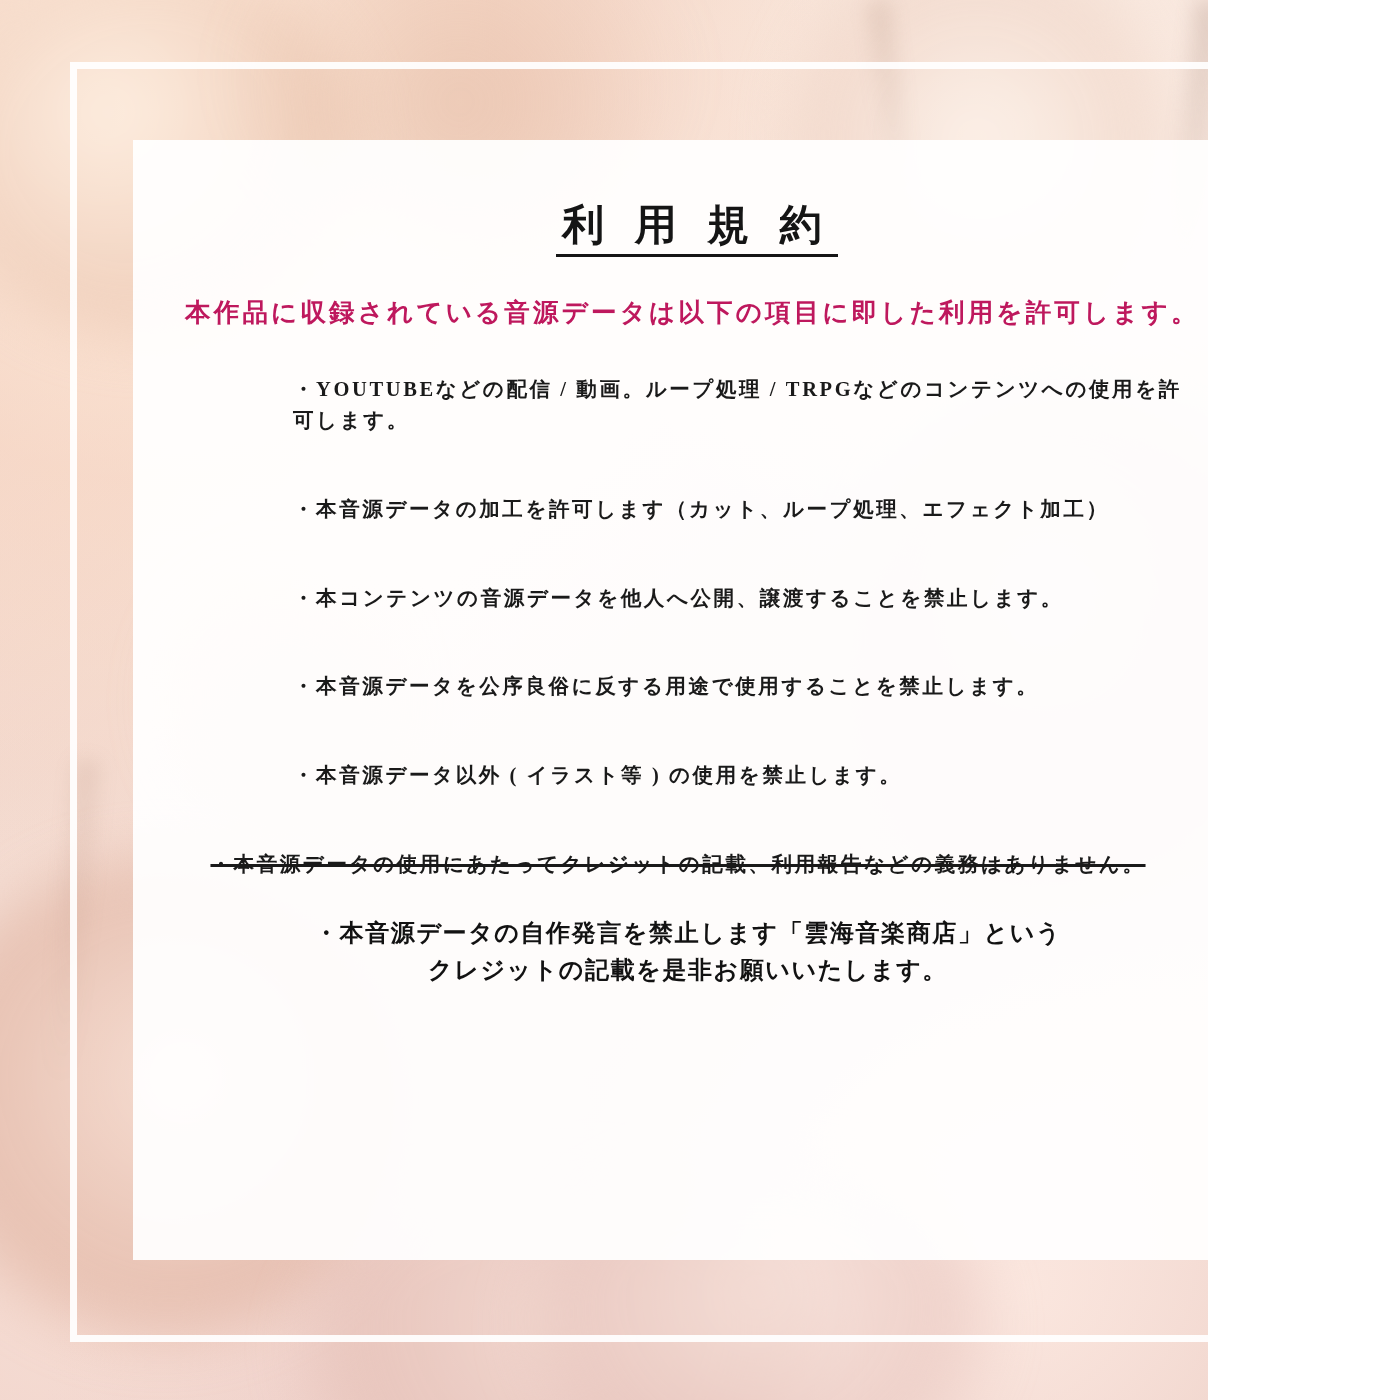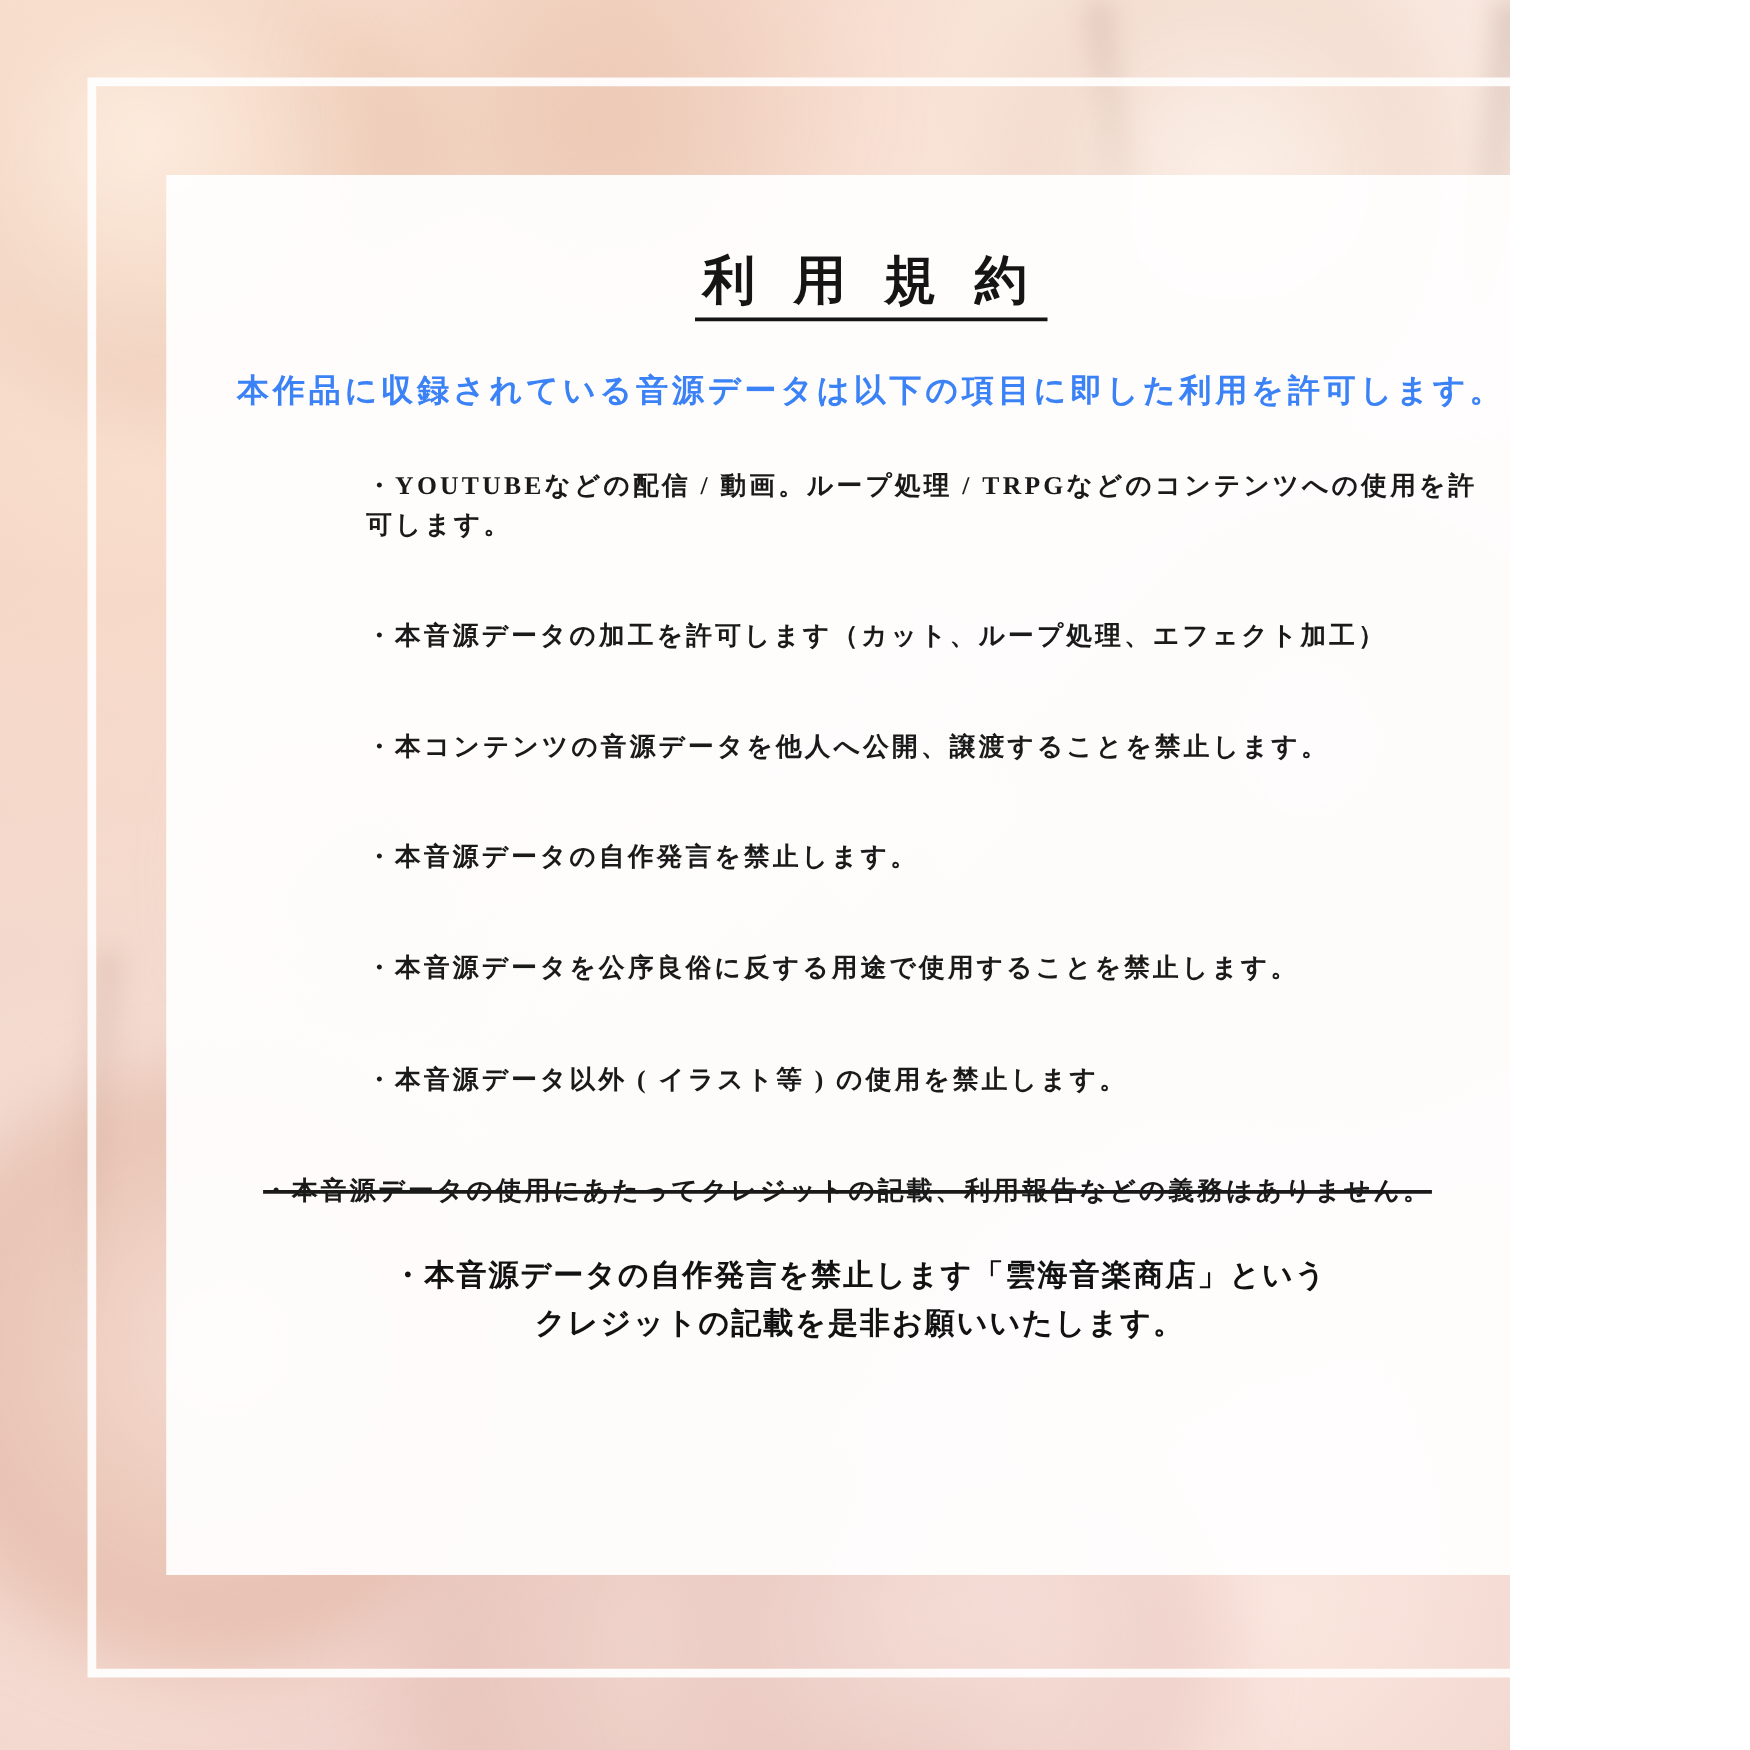--- a/index.html
+++ b/index.html
@@ -85,25 +85,25 @@
     margin: 20px 0 0 0;
     display: inline-block;
     border-bottom: 3px solid #151515;
     padding: 0 6px 4px 6px;
     line-height: 1.2;
   }
   .title-wrap { text-align: center; }
 
   .lead {
     margin-top: 38px;
-    text-align: center;
+    text-align: left;
     font-size: 25.5px;
     font-weight: 700;
     letter-spacing: 3.2px;
-    color: #3b82f6;
+    color: #be185d;
   }
 
   .terms {
     margin-top: 44px;
     padding-left: 108px;
     padding-right: 20px;
   }
   .term {
     font-size: 20.5px;
     letter-spacing: 2.6px;
@@ -160,21 +160,20 @@
     <div class="title-wrap">
       <h1 class="doc-title">利 用 規 約</h1>
     </div>
 
     <p class="lead">本作品に収録されている音源データは以下の項目に即した利用を許可します。</p>
 
     <div class="terms">
       <p class="term">・YOUTUBEなどの配信 / 動画。ループ処理 / TRPGなどのコンテンツへの使用を許可します。</p>
       <p class="term">・本音源データの加工を許可します（カット、ループ処理、エフェクト加工）</p>
       <p class="term">・本コンテンツの音源データを他人へ公開、譲渡することを禁止します。</p>
-      <p class="term">・本音源データの自作発言を禁止します。</p>
       <p class="term">・本音源データを公序良俗に反する用途で使用することを禁止します。</p>
       <p class="term">・本音源データ以外 ( イラスト等 ) の使用を禁止します。</p>
 
       <p class="term strike">
         <span>・本音源データの使用にあたってクレジットの記載、利用報告などの義務はありません。</span><br>
       </p>
 
       <p class="credit">
         <span>・本音源データの自作発言を禁止します「雲海音楽商店」という</span><br>
         <span>クレジットの記載を是非お願いいたします。</span>

